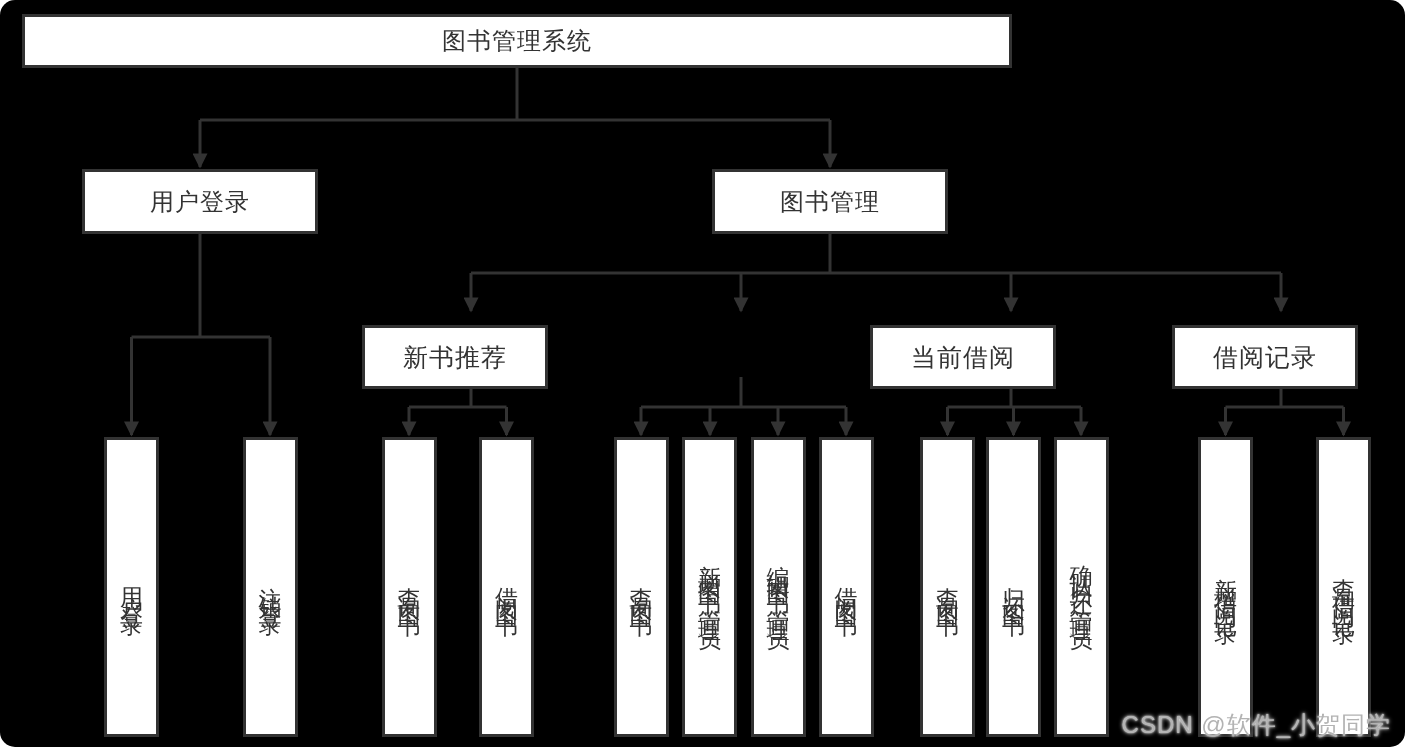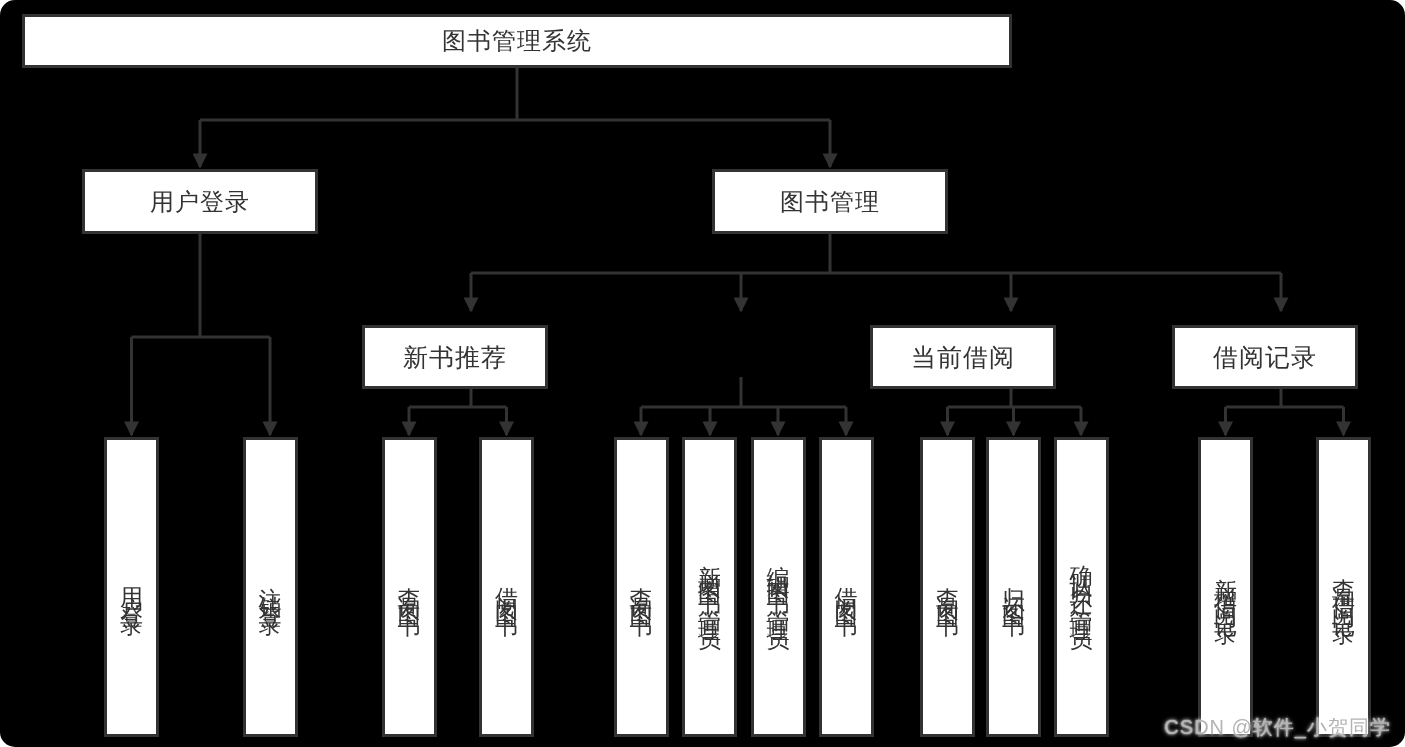--- a/index.html
+++ b/index.html
@@ -68,21 +68,21 @@
     writing-mode: vertical-rl;
     text-orientation: mixed;
     letter-spacing: 9px;
     line-height: 1;
     white-space: nowrap;
   }
   #watermark {
     position: absolute;
     right: 14px;
     bottom: 6px;
-    font-size: 20px;
+    font-size: 24px;
     color: #b3b3b3;
     letter-spacing: 1px;
     text-shadow: 0 0 2px #ffffff, 0 0 4px #ffffff;
     white-space: nowrap;
   }
 </style>
 </head>
 <body>
 
 <div id="canvas">

